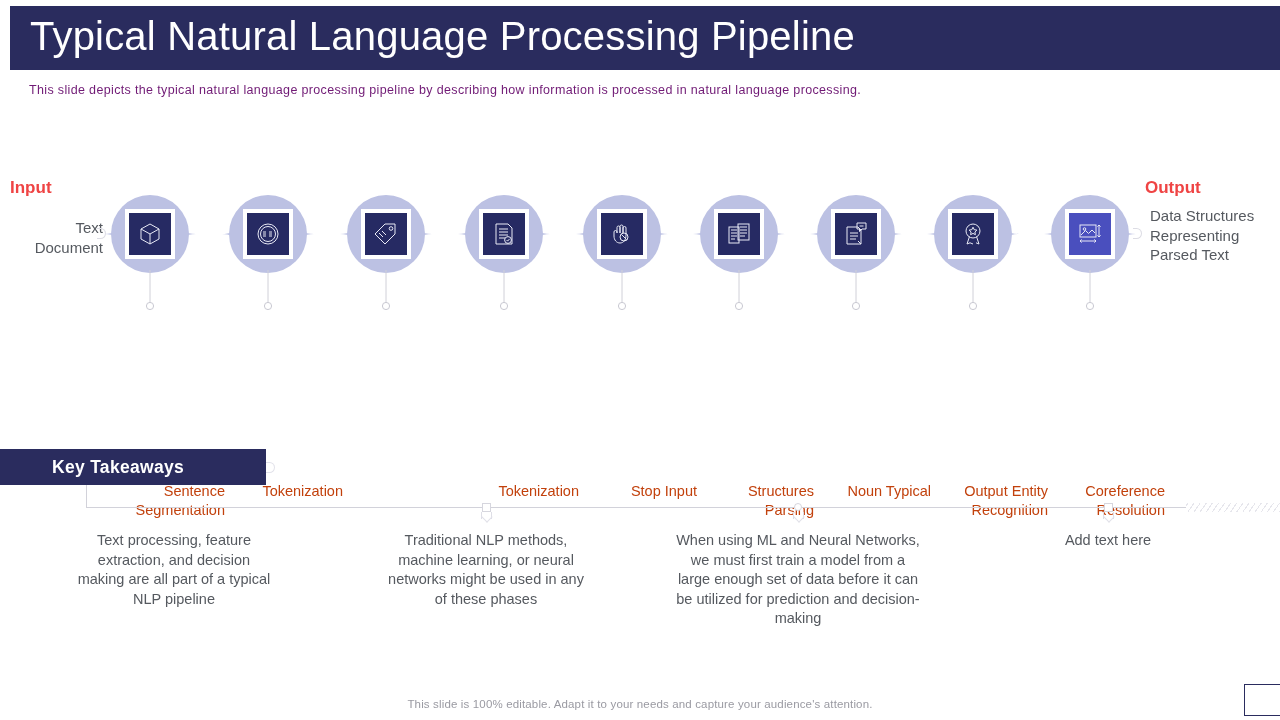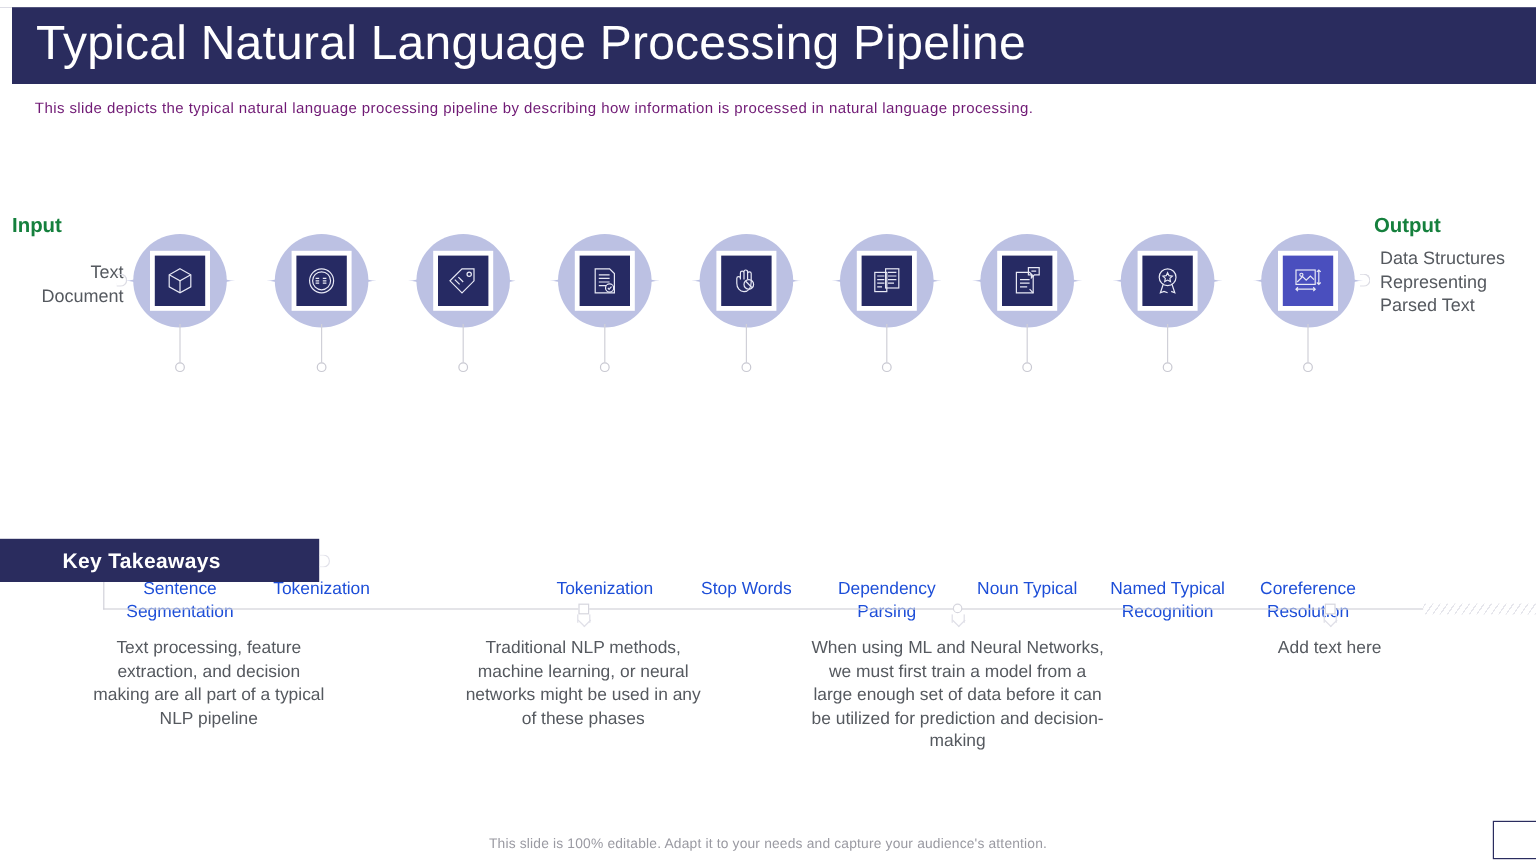--- a/index.html
+++ b/index.html
@@ -49,27 +49,27 @@
     width: 50px; height: 50px;
     background: #ffffff; padding: 4px;
   }
   .node .icon-tile {
     width: 42px; height: 42px; background: #262a63;
     display: flex; align-items: center; justify-content: center;
   }
   .node.out .icon-tile { background: #4a4fbe; }
 
   .stage-label {
-    position: absolute; width: 150px; text-align: center;
-    font-size: 14.5px; color: #1d4ed8; line-height: 19px;
+    position: absolute; width: 150px; text-align: right;
+    font-size: 14.5px; color: #c2410c; line-height: 19px;
     top: 322px;
   }
 
   .io-head {
-    position: absolute; font-size: 17px; font-weight: bold; color: #15803d;
+    position: absolute; font-size: 17px; font-weight: bold; color: #ef4444;
   }
   .io-text {
     position: absolute; font-size: 15px; color: #55595f; line-height: 19.5px;
   }
   .io-marker {
     position: absolute; width: 9px; height: 11px;
     border: 1px solid #dcdce4; border-left: none;
     border-radius: 0 6px 6px 0;
   }
 
@@ -370,33 +370,33 @@
     </div>
     <div class="stage-label" style="left:193px;">
       <div>Tokenization</div>
       <div></div>
     </div>
     <div class="stage-label" style="left:429px;">
       <div>Tokenization</div>
       <div></div>
     </div>
     <div class="stage-label" style="left:547px;">
-      <div>Stop Words</div>
+      <div>Stop Input</div>
       <div></div>
     </div>
     <div class="stage-label" style="left:664px;">
-      <div>Dependency</div>
+      <div>Structures</div>
       <div>Parsing</div>
     </div>
     <div class="stage-label" style="left:781px;">
       <div>Noun Typical</div>
       <div></div>
     </div>
     <div class="stage-label" style="left:898px;">
-      <div>Named Typical</div>
+      <div>Output Entity</div>
       <div>Recognition</div>
     </div>
     <div class="stage-label" style="left:1015px;">
       <div>Coreference</div>
       <div>Resolution</div>
     </div>
   </div>
 
   <div class="kt-box">
     <span class="kt-title">Key Takeaways</span>

